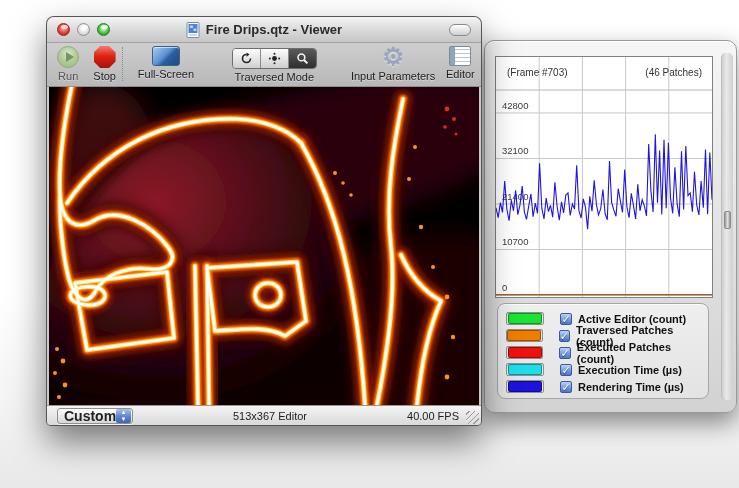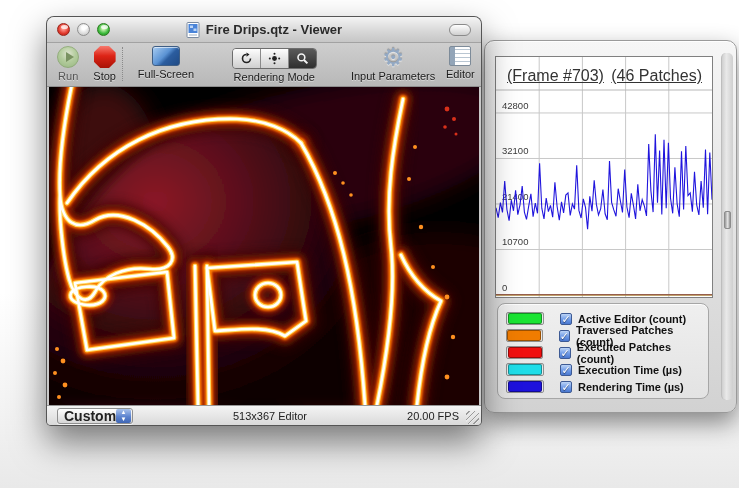--- a/index.html
+++ b/index.html
@@ -16,21 +16,21 @@
     border:1px solid #9a9a9a;border-radius:10px;
     box-shadow:0 10px 24px rgba(0,0,0,.45), inset 0 1px 0 rgba(255,255,255,.9);
     z-index:1;
   }
   .graph-box{
     position:absolute;left:10px;top:15px;width:218px;height:242px;
     background:#fff;border:1px solid #808080;box-sizing:border-box;
   }
   .graph-box svg{position:absolute;left:0;top:0;}
   .graph-head-label{
-    position:absolute;top:10px;font-size:16px;color:#333;z-index:3;text-decoration:underline;
+    position:absolute;top:10px;font-size:10px;color:#333;z-index:3;
   }
   .gh-left{left:11px;}
   .gh-right{right:10px;}
   .drawer-strip{
     position:absolute;right:3px;top:12px;bottom:12px;width:11px;
     background:linear-gradient(90deg,#cfcfcf,#e9e9e9 40%,#cfcfcf);
     border-left:1px solid #bdbdbd;border-radius:5px;
   }
   .drawer-grip{
     position:absolute;left:2px;top:158px;width:5px;height:16px;border-radius:2px;
@@ -282,21 +282,21 @@
             <circle cx="1.8" cy="6.5" r="1" fill="#222"></circle>
           </svg>
         </div>
         <div class="seg sel">
           <svg width="13" height="13">
             <circle cx="5.4" cy="5.4" r="3.4" fill="none" stroke="#f2f2f2" stroke-width="1.6"></circle>
             <line x1="8" y1="8" x2="11.4" y2="11.4" stroke="#f2f2f2" stroke-width="2"></line>
           </svg>
         </div>
       </div>
-      <div class="tb-label">Rendering Mode</div>
+      <div class="tb-label">Traversed Mode</div>
     </div>
     <div class="tb-item" style="margin-left:24px;width:100px;">
       <div class="icon-gear">⚙</div>
       <div class="tb-label">Input Parameters</div>
     </div>
     <div class="tb-item" style="margin-left:2px;width:46px;">
       <div class="icon-editor"></div>
       <div class="tb-label">Editor</div>
     </div>
   </div>
@@ -422,16 +422,16 @@
       </g>
     </svg>
   </div>
 
   <div class="statusbar">
     <div class="popup">
       <span class="popup-text">Custom</span>
       <span class="popup-arrows">▲<br>▼</span>
     </div>
     <div class="status-center">513x367 Editor</div>
-    <div class="status-fps">20.00 FPS</div>
+    <div class="status-fps">40.00 FPS</div>
     <div class="grip"></div>
   </div>
 </div>
 
 </body></html>

